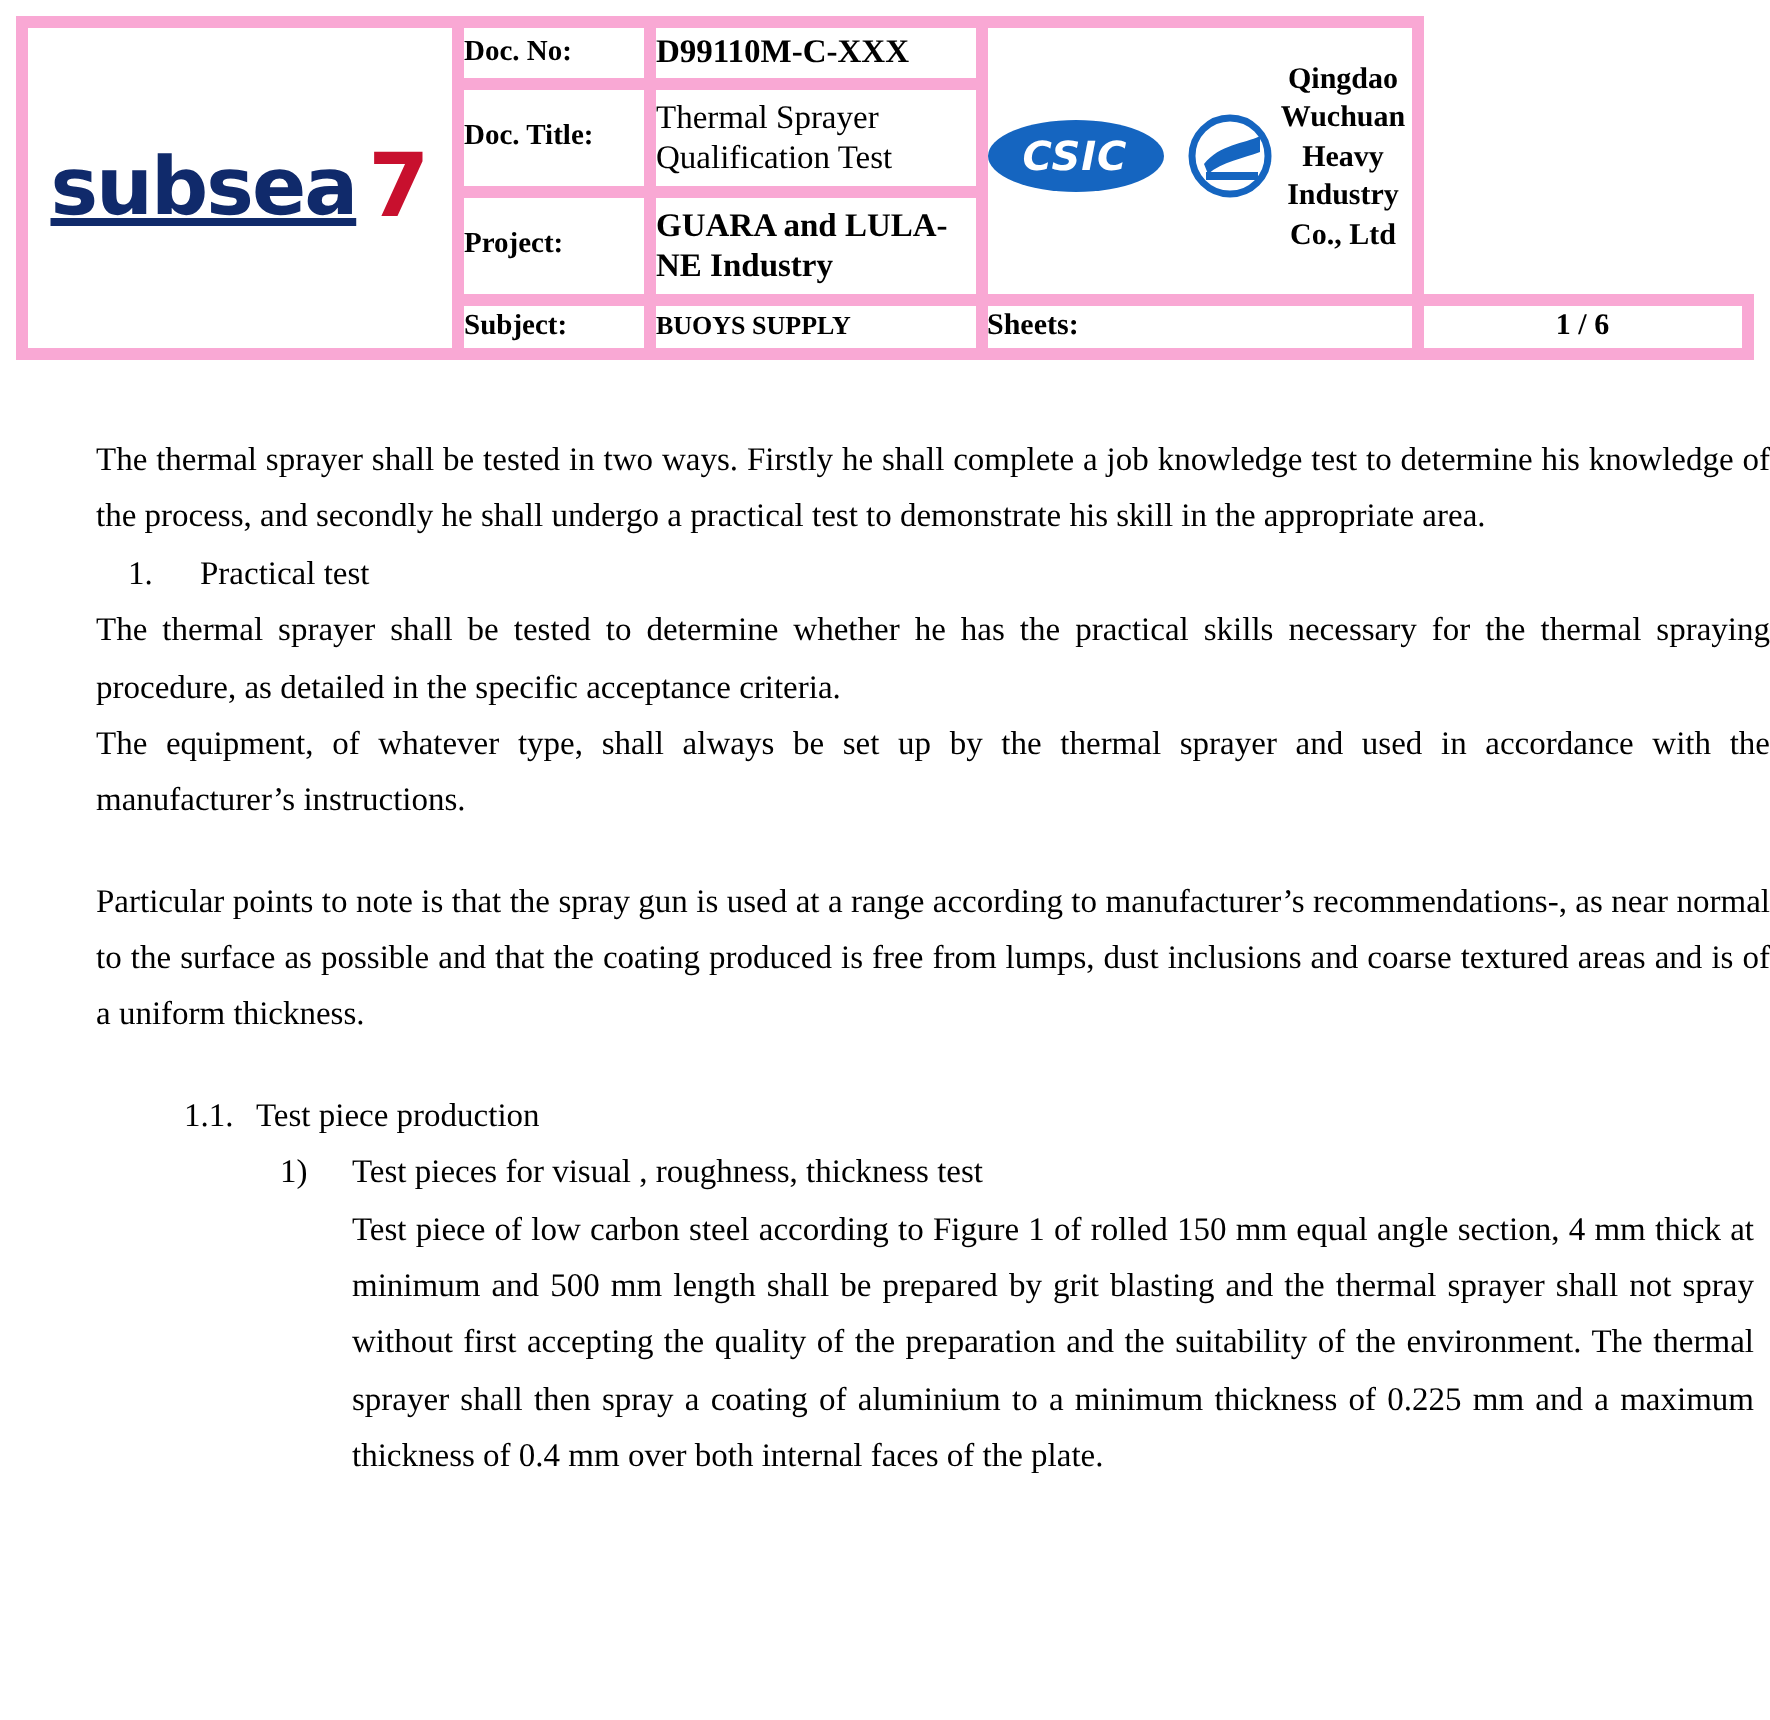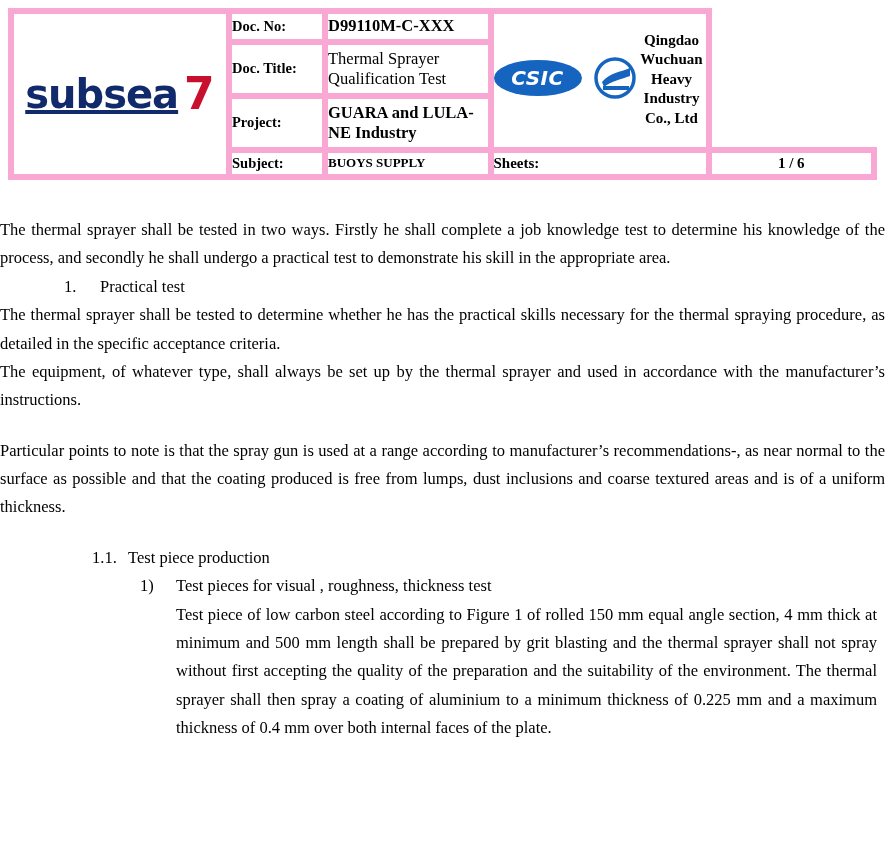--- a/index.html
+++ b/index.html
@@ -167,20 +167,21 @@
 
   p.para {
     margin: 0;
     font-size: 16.5px;
     line-height: 1.72;
     text-align: justify;
   }
   .indent-1 {
     margin-left: 92px;
     margin-right: 8px;
+    padding-left: 48px;
   }
   .numbered-row {
     display: flex;
     font-size: 16.5px;
     line-height: 1.72;
   }
   .numbered-row .marker {
     width: 36px;
     flex: 0 0 36px;
     text-align: left;

